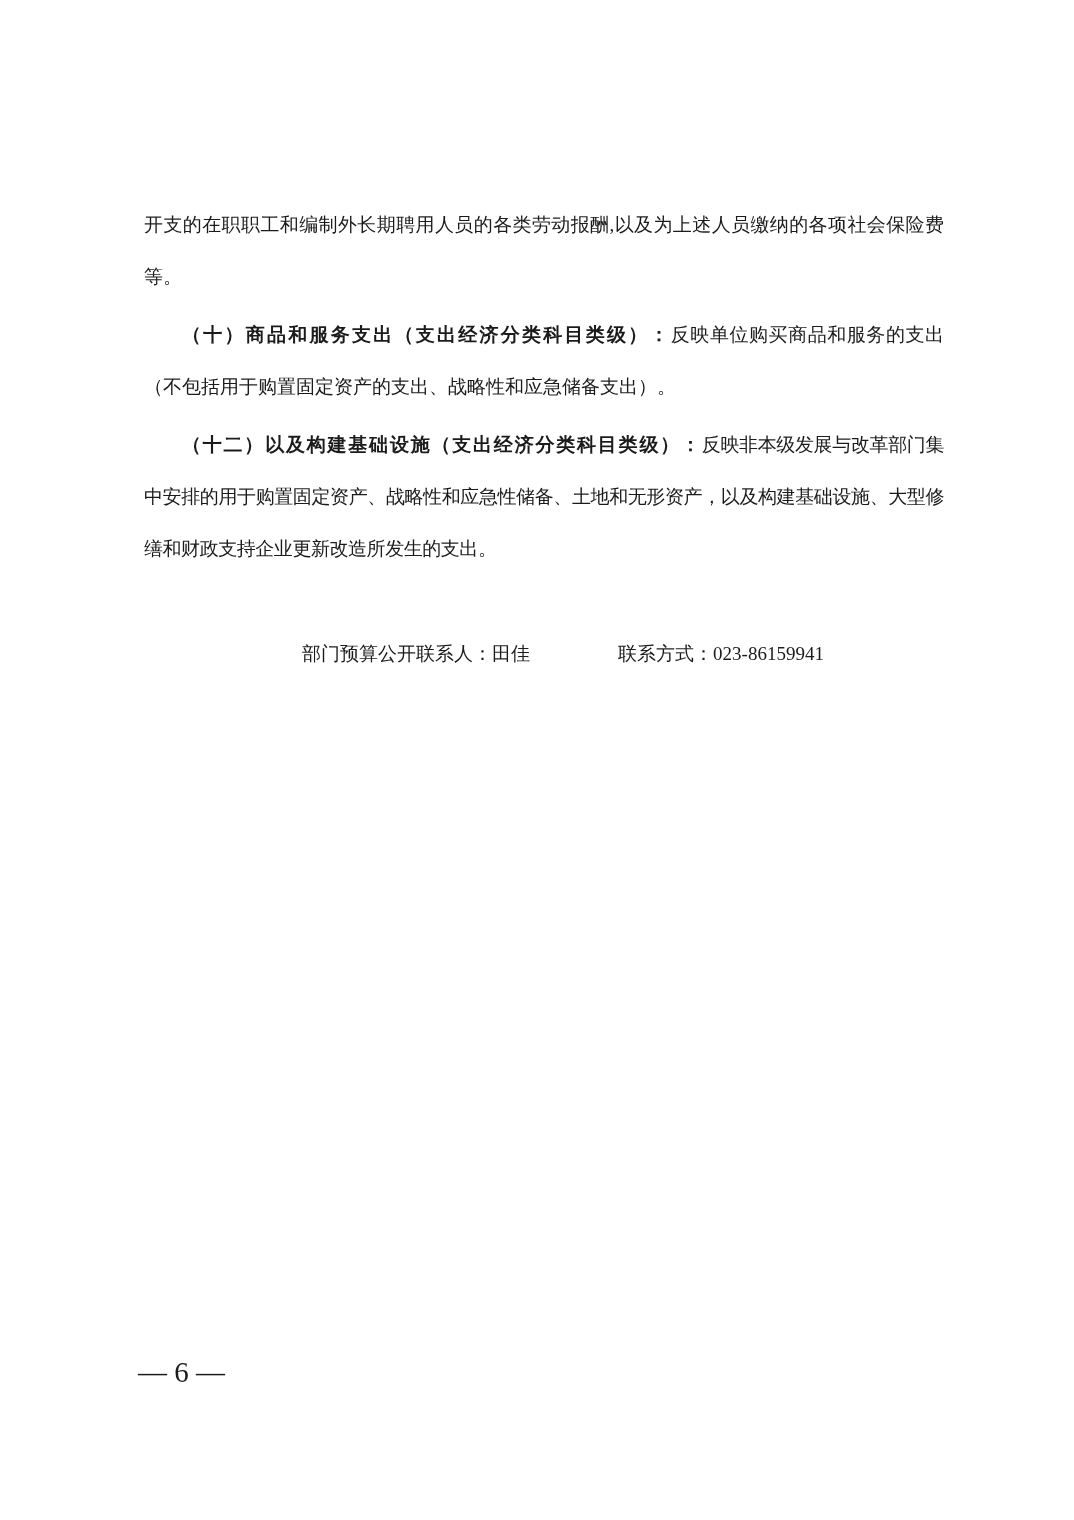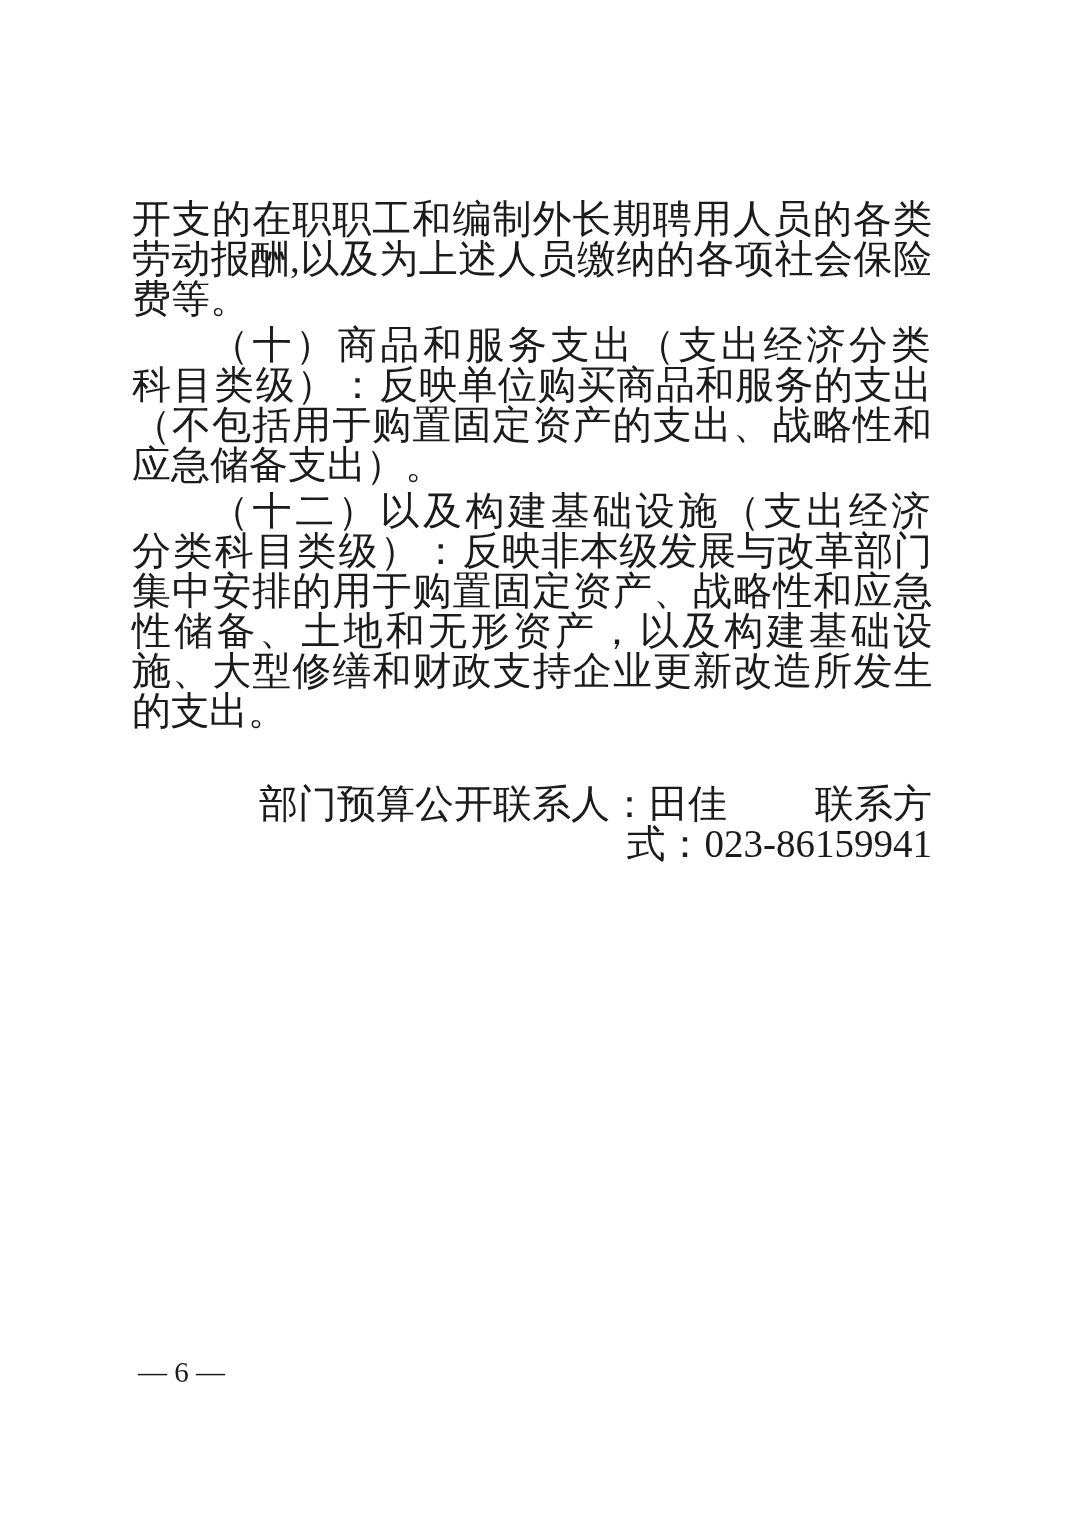--- a/index.html
+++ b/index.html
@@ -11,40 +11,40 @@
   }
   .page {
     position: relative;
     width: 1074px;
     height: 1520px;
     background: #ffffff;
     overflow: hidden;
   }
   .content {
     position: absolute;
-    left: 132px;
+    left: 144px;
     top: 199px;
     width: 800px;
-    font-size: 39px;
-    line-height: 40px;
+    font-size: 19px;
+    line-height: 52px;
     color: #1b1b1b;
     text-align: justify;
     text-justify: inter-ideograph;
   }
   .para { margin: 0 0 6px 0; }
   .para.indent { text-indent: 2em; }
   .heading {
-    font-weight: normal;
+    font-weight: bold;
     letter-spacing: 1.7px;
   }
   .body-12 { letter-spacing: -0.45px; }
   .contact-line {
     margin-top: 53px;
     text-indent: 2em;
-    text-align: right;
+    text-align: center;
   }
   .contact-phone { margin-left: 88px; }
   .footer-pageno {
     position: absolute;
     left: 138px;
     top: 1356px;
     font-size: 29px;
     color: #1b1b1b;
   }
 </style>

